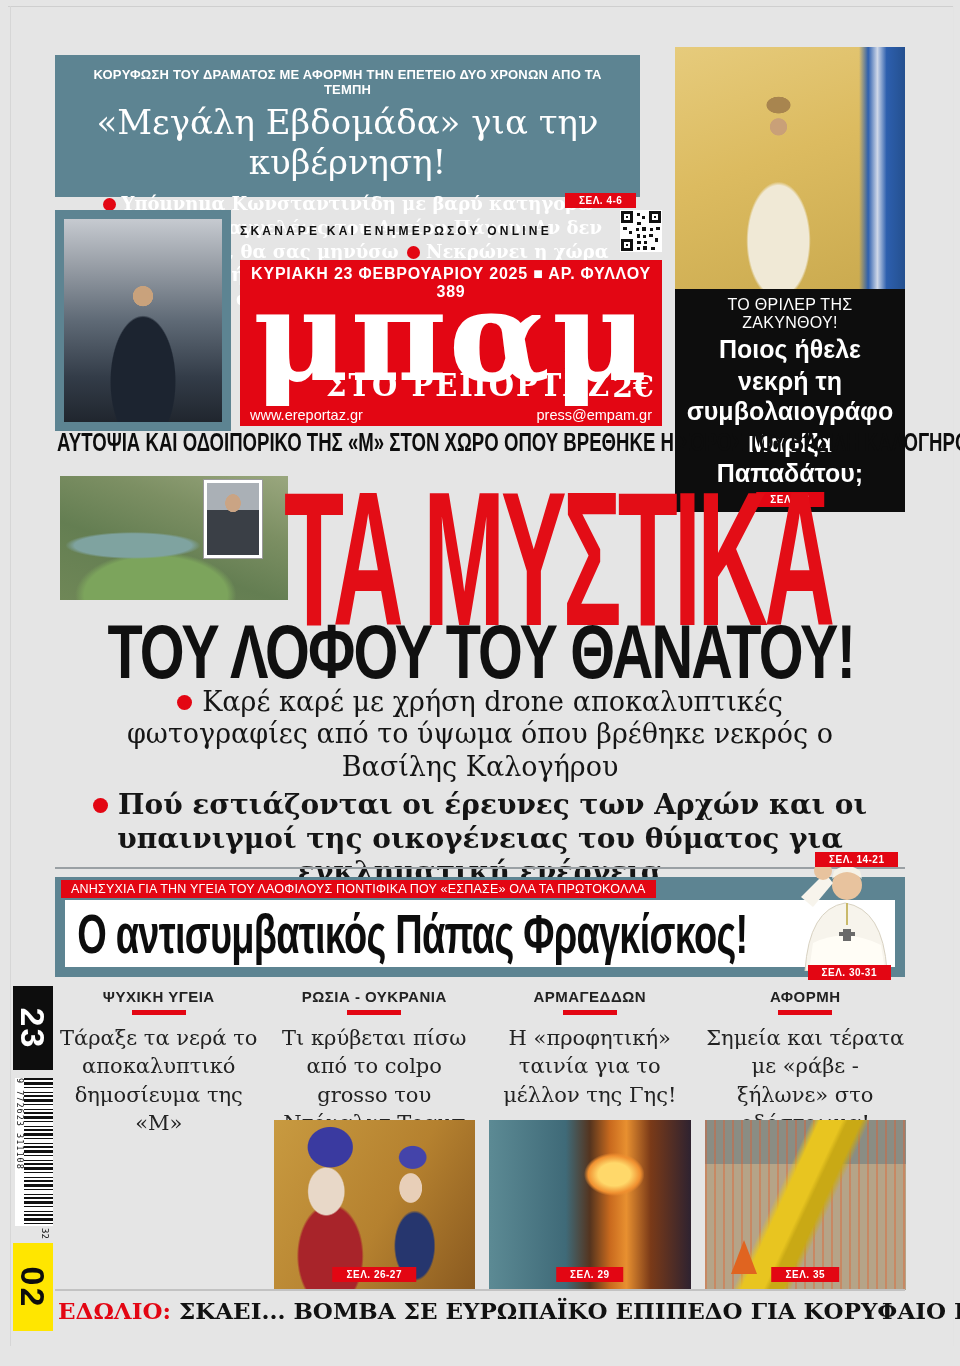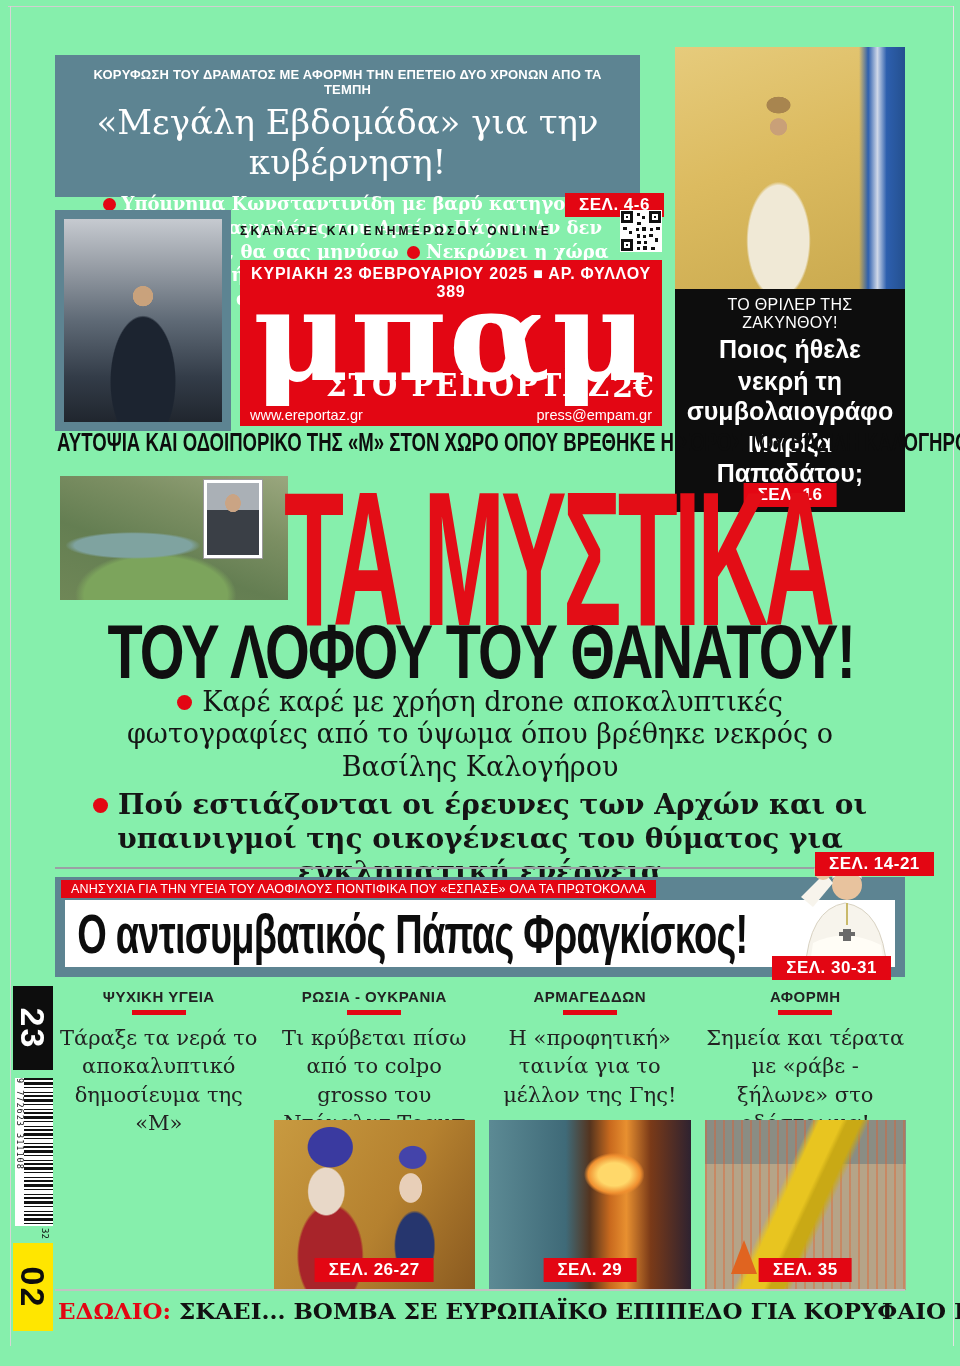--- a/index.html
+++ b/index.html
@@ -1,22 +1,22 @@
 <!DOCTYPE html>
 <html><head>
 <meta charset="utf-8">
 <style>
   html,body{margin:0;padding:0;background:#fff;}
-  .page{position:relative;width:960px;height:1366px;background:#86efac;overflow:hidden;
+  .page{position:relative;width:960px;height:1366px;background:#e5e5e5;overflow:hidden;
         font-family:"Liberation Sans",sans-serif;}
   .edge-top{position:absolute;left:8px;top:6px;right:6px;height:1px;background:#cfcfcf;}
   .edge-left{position:absolute;left:10px;top:6px;bottom:20px;width:1px;background:#d6d6d6;}
   .edge-right{position:absolute;right:6px;top:6px;bottom:20px;width:1px;background:#e3e3e3;}
 
-  .pageref{background:#e30613;color:#fff;font-weight:bold;font-size:17px;
+  .pageref{background:#e30613;color:#fff;font-weight:bold;font-size:10px;
            padding:2px 14px;display:inline-block;letter-spacing:.5px;white-space:nowrap;}
 
   
   .top-banner{position:absolute;left:55px;top:55px;width:585px;height:142px;
               background:#5d8492;color:#fff;text-align:center;padding:8px 16px;box-sizing:border-box;}
   .tb-kicker{font-size:13px;font-weight:bold;letter-spacing:.2px;margin-top:4px;}
   .tb-headline{font-family:"DejaVu Serif",serif;font-size:34px;font-weight:normal;margin-top:5px;}
   .tb-deck{font-family:"DejaVu Serif",serif;font-size:18px;font-weight:bold;line-height:1.32;margin-top:10px;}
   .reddot{display:inline-block;width:13px;height:13px;border-radius:50%;background:#e30613;
           margin:0 6px 0 2px;vertical-align:-1px;}

